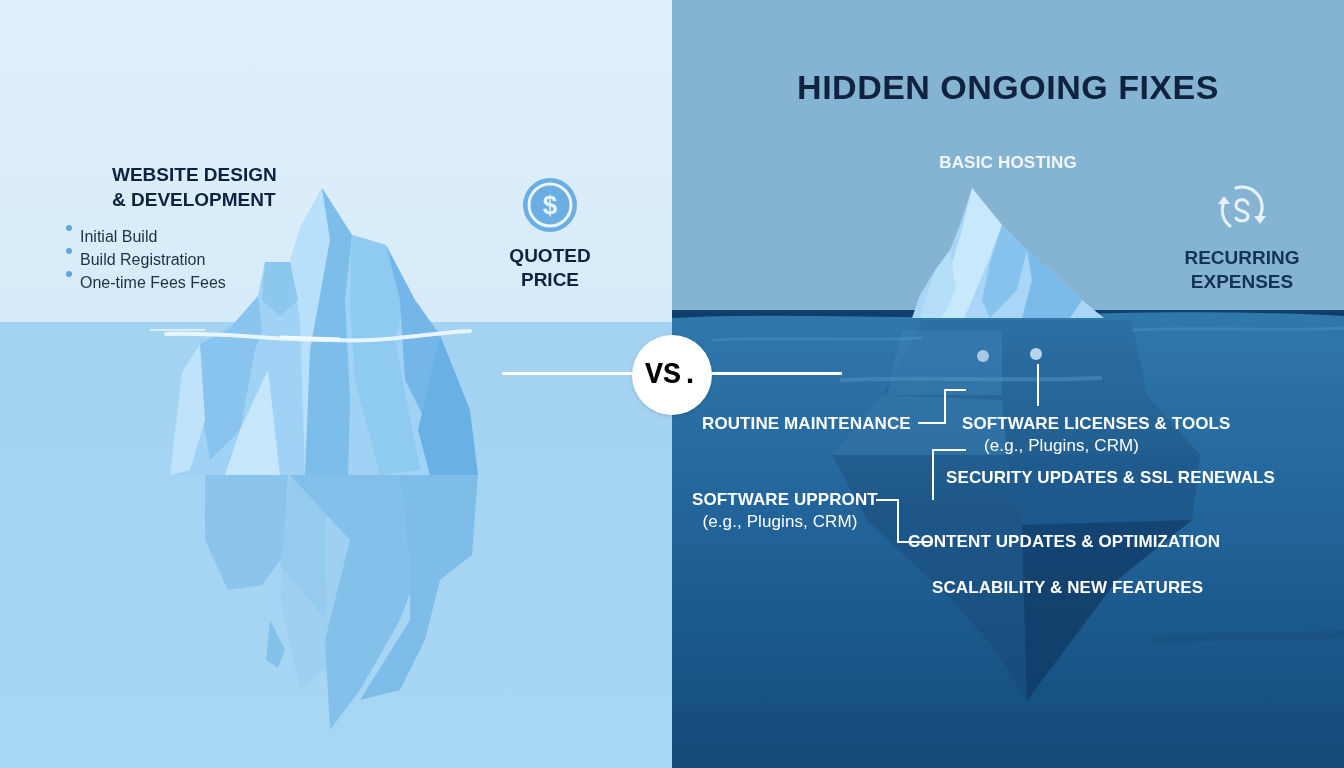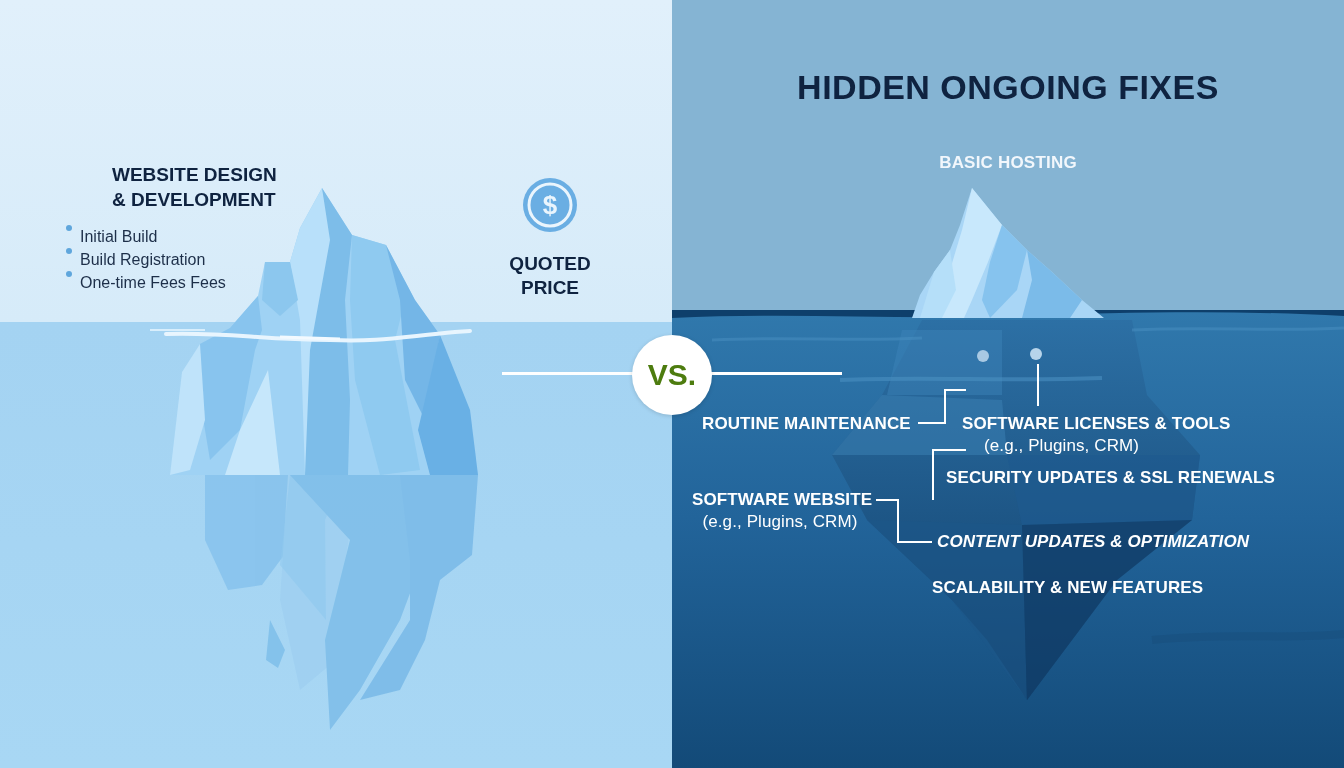--- a/index.html
+++ b/index.html
@@ -23,39 +23,39 @@
   }
   .bullets { position: absolute; left: 66px; top: 225px; list-style: none; }
   .bullets li {
     font-size: 16px; line-height: 23px; color: #1d2f49; display: flex; align-items: flex-start;
   }
   .bullets .dot { width: 6px; height: 6px; border-radius: 50%; background: #5fa6dc; margin-right: 8px; flex: none; }
 
   .icon-block { position: absolute; text-align: center; }
   .quoted { left: 496px; top: 176px; width: 108px; }
   .recurring { left: 490px; top: 182px; width: 160px; }
-  .icon-block .lbl { font-size: 19px; font-weight: 700; line-height: 24px; color: #0f2340; margin-top: 18px; }
+  .icon-block .lbl { font-size: 19px; font-weight: 700; line-height: 24px; color: #0f2340; margin-top: 10px; }
   .recurring .lbl { color: #133454; margin-top: 8px; }
 
   .basic-hosting {
     position: absolute; left: 0; top: 153px; width: 672px; text-align: center;
     font-size: 17px; font-weight: 700; color: #f2f7fc; letter-spacing: 0.2px;
   }
 
   .label-w {
     position: absolute; color: #ffffff; font-weight: 700; font-size: 17px; line-height: 22px;
     white-space: nowrap; letter-spacing: 0.1px;
   }
   .label-w .sub { font-weight: 400; }
 
   .vs-line { position: absolute; height: 3px; background: #ffffff; top: 372px; }
   .vs-circle {
     position: absolute; left: 632px; top: 335px; width: 80px; height: 80px; border-radius: 50%;
     background: #ffffff; display: flex; align-items: center; justify-content: center;
-    font-size: 30px; font-weight: 700; color: #4d7c0f; box-shadow: 0 1px 4px rgba(0,0,0,0.15);
+    font-size: 30px; font-weight: 700; color: #000000; box-shadow: 0 1px 4px rgba(0,0,0,0.15); font-family: Liberation Mono, monospace;
   }
 
   .overlay-svg { position: absolute; left: 0; top: 0; width: 1344px; height: 768px; pointer-events: none; }
 </style>
 </head>
 <body>
 
 <div class="panel panel-left">
   <svg class="bg-svg" viewBox="0 0 672 768">
     <defs>
@@ -163,20 +163,33 @@
     <polygon points="355,250 380,272 410,300 398,318 350,318 360,280" fill="#7bbbe9"></polygon>
     <polygon points="262,272 278,250 284,290 270,318 248,318" fill="#b5dff9"></polygon>
 
     <circle cx="311" cy="356" r="6" fill="#a9c9e3"></circle>
     <circle cx="364" cy="354" r="6" fill="#b7d4ea"></circle>
   </svg>
 
   <div class="title">HIDDEN ONGOING FIXES</div>
   <div class="basic-hosting">BASIC HOSTING</div>
 
+  <div class="icon-block recurring">
+    <svg width="64" height="56" viewBox="0 0 64 56" style="display:block;margin:0 auto;">
+      <path d="M20,44 A20,20 0 0 1 14,20" fill="none" stroke="#e6f1f9" stroke-width="3" stroke-linecap="round"></path>
+      <polygon points="8,22 14,14 20,22" fill="#e6f1f9"></polygon>
+      <path d="M26,6 A20,20 0 0 1 50,34" fill="none" stroke="#e6f1f9" stroke-width="3" stroke-linecap="round"></path>
+      <polygon points="44,34 50,42 56,34" fill="#e6f1f9"></polygon>
+      <path d="M38,22 C36,16 26,16 26,24 C26,30 38,28 38,34 C38,40 28,40 26,36" fill="none" stroke="#e6f1f9" stroke-width="3" stroke-linecap="round"></path>
+    </svg>
+    <div class="lbl">
+      <div>RECURRING</div>
+      <div>EXPENSES</div>
+    </div>
+  </div>
 </div>
 
 <svg class="overlay-svg" viewBox="0 0 1344 768">
   <g stroke="#ffffff" stroke-width="2" fill="none">
     <polyline points="918,423 945,423 945,390 966,390"></polyline>
     <line x1="1038" y1="364" x2="1038" y2="406"></line>
     <polyline points="966,450 933,450 933,500"></polyline>
     <polyline points="876,500 898,500 898,542 932,542"></polyline>
   </g>
 </svg>
@@ -186,18 +199,18 @@
 <div class="vs-circle">VS.</div>
 
 <div class="label-w" style="left:702px;top:413px;text-align:center;width:206px;">
   <div>ROUTINE MAINTENANCE</div>
 </div>
 <div class="label-w" style="left:962px;top:413px;">
   <div>SOFTWARE LICENSES &amp; TOOLS</div>
   <div class="sub" style="padding-left:22px;">(e.g., Plugins, CRM)</div>
 </div>
 <div class="label-w" style="left:692px;top:489px;text-align:center;width:176px;">
-  <div>SOFTWARE WEBSITE</div>
+  <div>SOFTWARE UPPRONT</div>
   <div class="sub">(e.g., Plugins, CRM)</div>
 </div>
 <div class="label-w" style="left:946px;top:467px;">SECURITY UPDATES &amp; SSL RENEWALS</div>
-<div class="label-w" style="left:937px;top:531px;font-style:italic;">CONTENT UPDATES &amp; OPTIMIZATION</div>
+<div class="label-w" style="left:908px;top:531px;">CONTENT UPDATES &amp; OPTIMIZATION</div>
 <div class="label-w" style="left:932px;top:577px;">SCALABILITY &amp; NEW FEATURES</div>
 
 </body></html>

